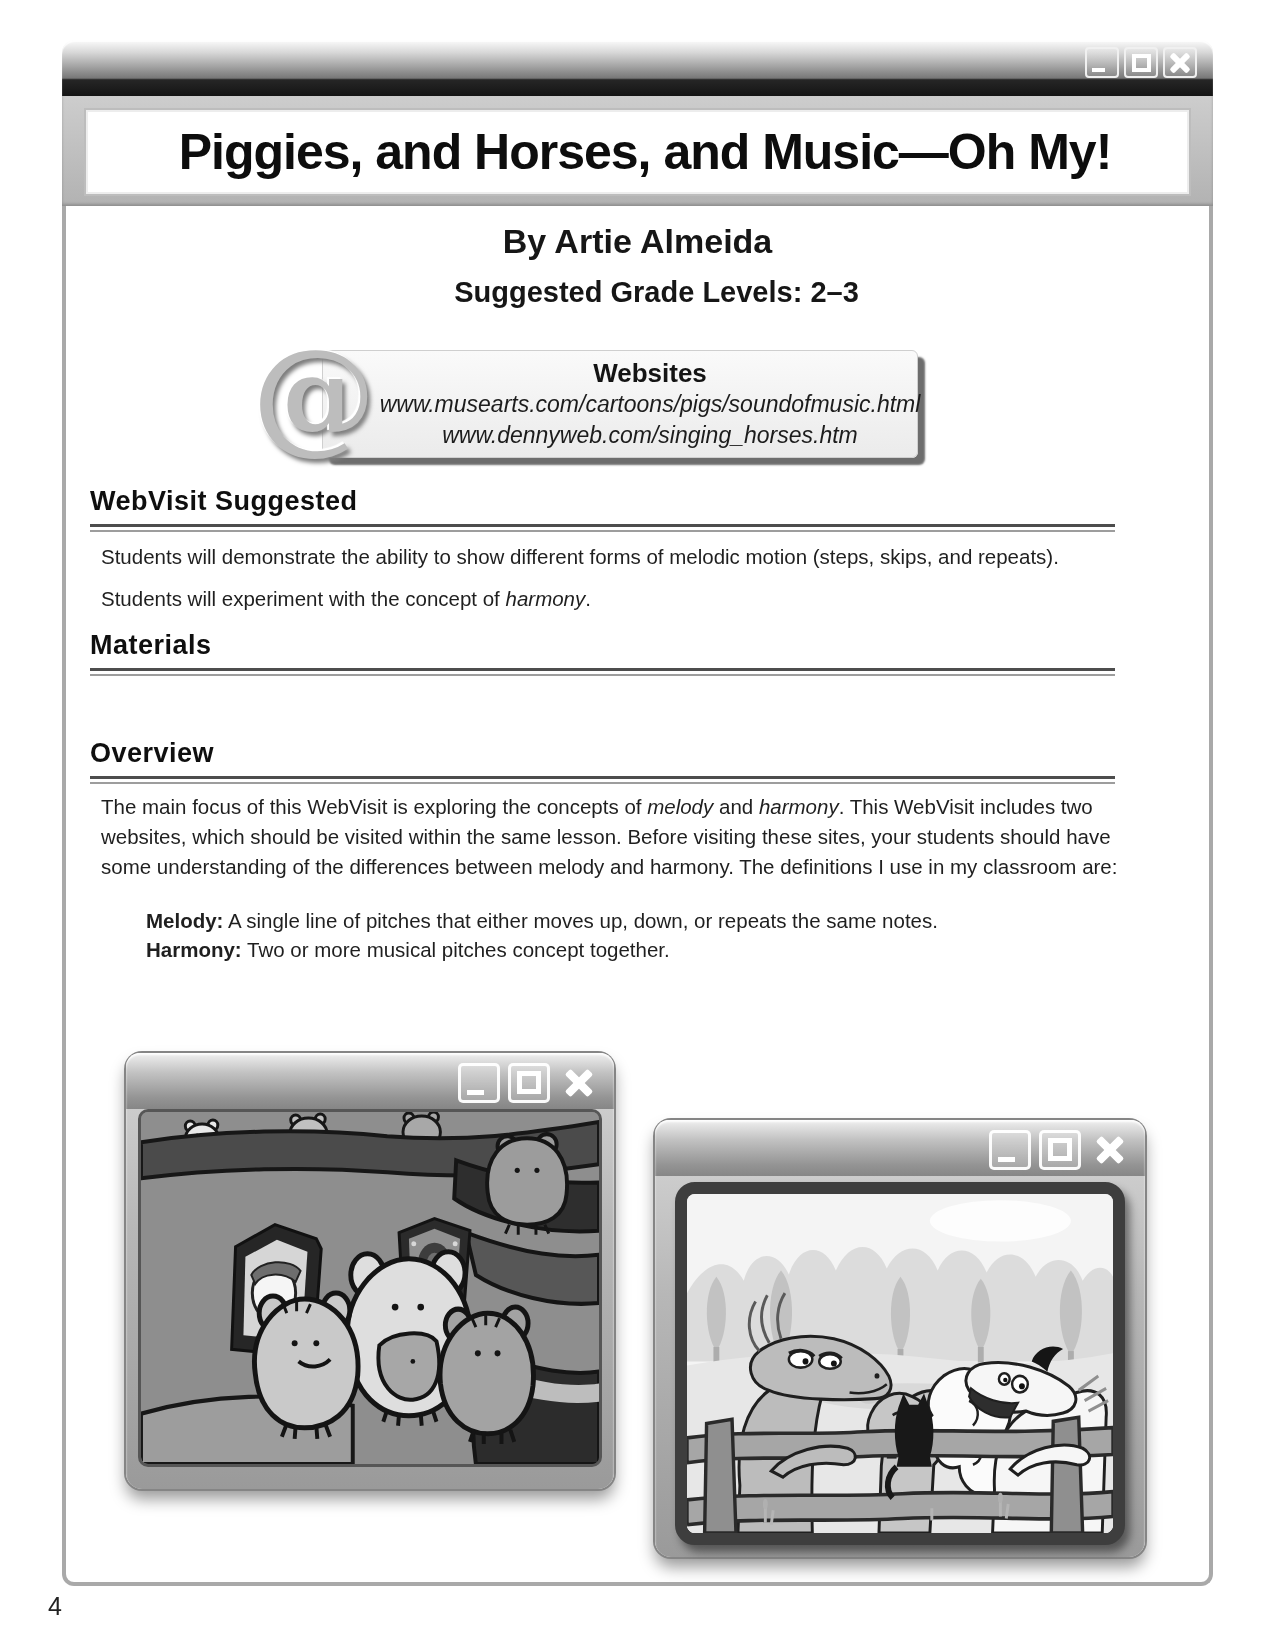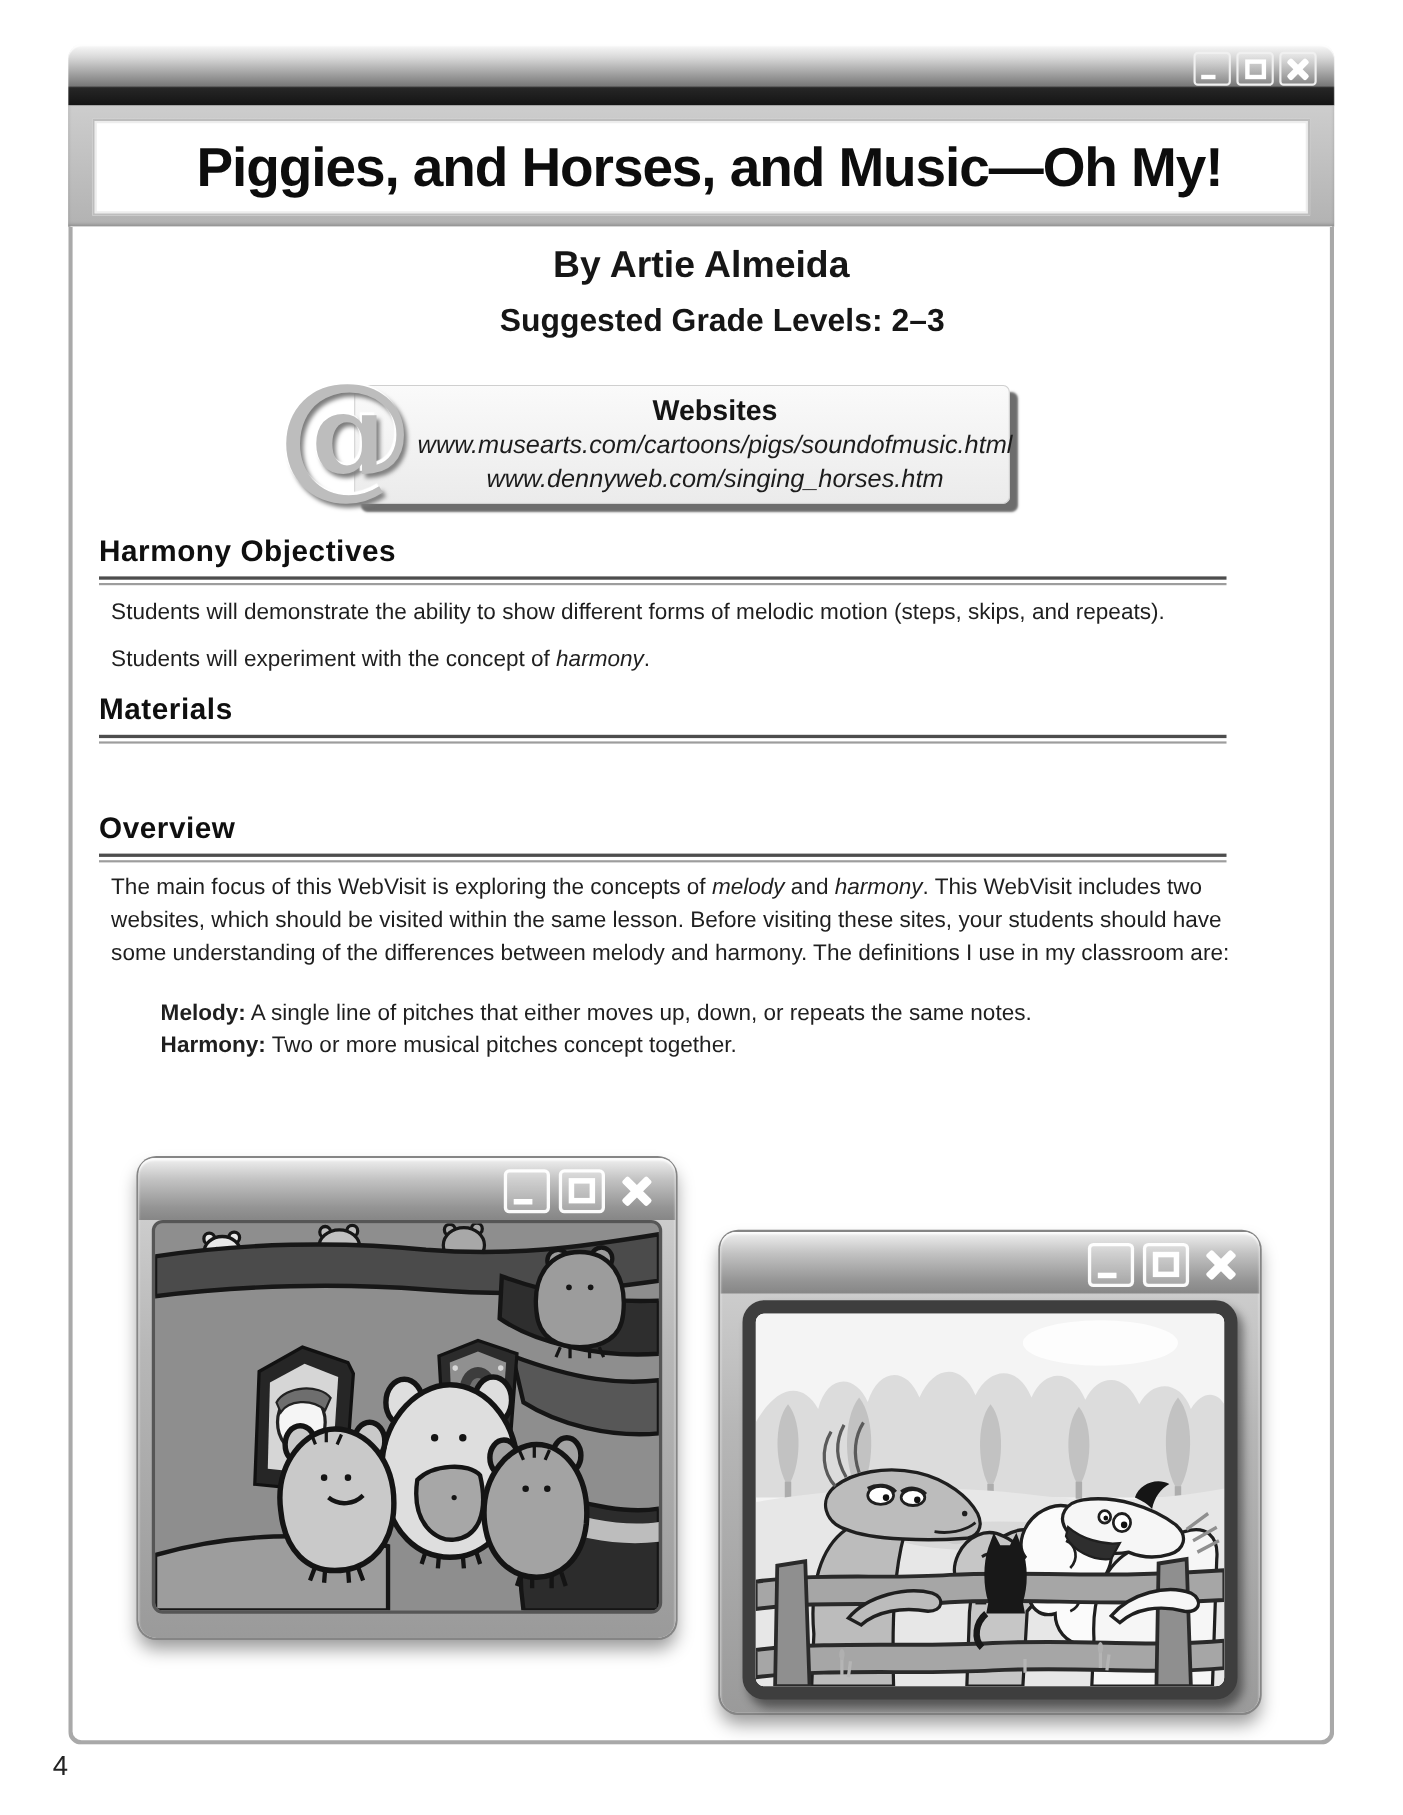--- a/index.html
+++ b/index.html
@@ -116,21 +116,21 @@
 
       <div class="websites">
         <span class="ws-at">@</span>
         <div class="ws-box">
           <div class="ws-heading">Websites</div>
           <div class="ws-url">www.musearts.com/cartoons/pigs/soundofmusic.html</div>
           <div class="ws-url">www.dennyweb.com/singing_horses.htm</div>
         </div>
       </div>
 
-      <div class="sec-heading" style="top:280px">Harmony Objectives</div>
+      <div class="sec-heading" style="top:280px">WebVisit Suggested</div>
       <div class="sec-rule" style="top:318px"></div>
       <div class="body-p" style="top:336px">Students will demonstrate the ability to show different forms of melodic motion (steps, skips, and repeats).</div>
       <div class="body-p" style="top:378px"><span>Students will experiment with the concept of </span><span class="ital">harmony</span><span>.</span></div>
 
       <div class="sec-heading" style="top:424px">Materials</div>
       <div class="sec-rule" style="top:462px"></div>
 
       <div class="sec-heading" style="top:532px">Overview</div>
       <div class="sec-rule" style="top:570px"></div>
       <div class="body-p" style="top:586px"><span>The main focus of this WebVisit is exploring the concepts of </span><span class="ital">melody</span><span> and </span><span class="ital">harmony</span><span>. This WebVisit includes two websites, which should be visited within the same lesson. Before visiting these sites, your students should have some understanding of the differences between melody and harmony. The definitions I use in my classroom are:</span></div>

